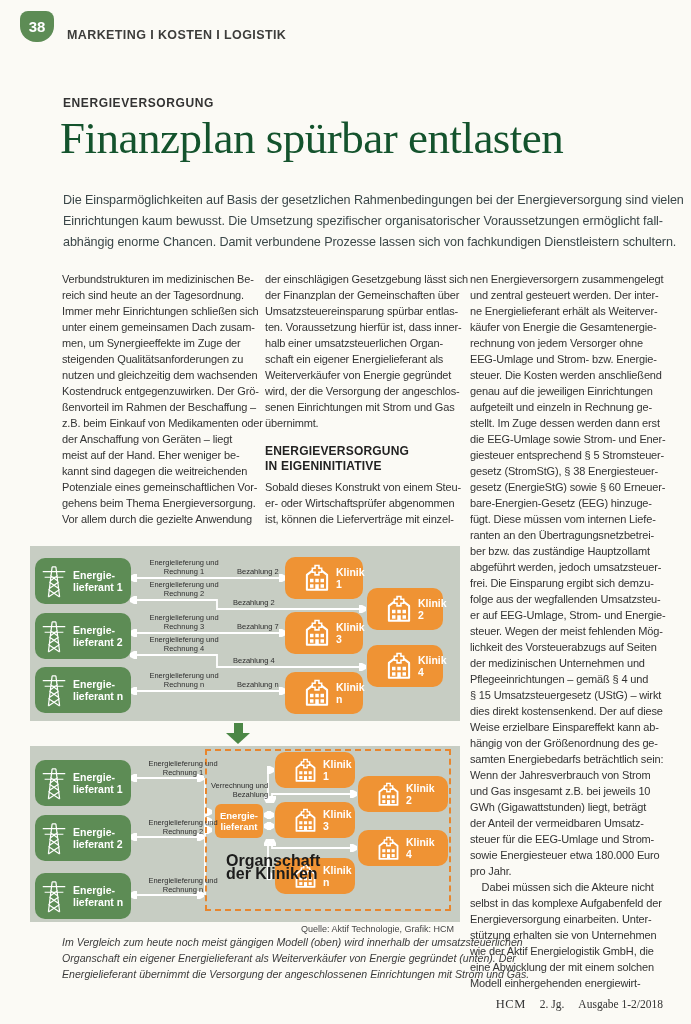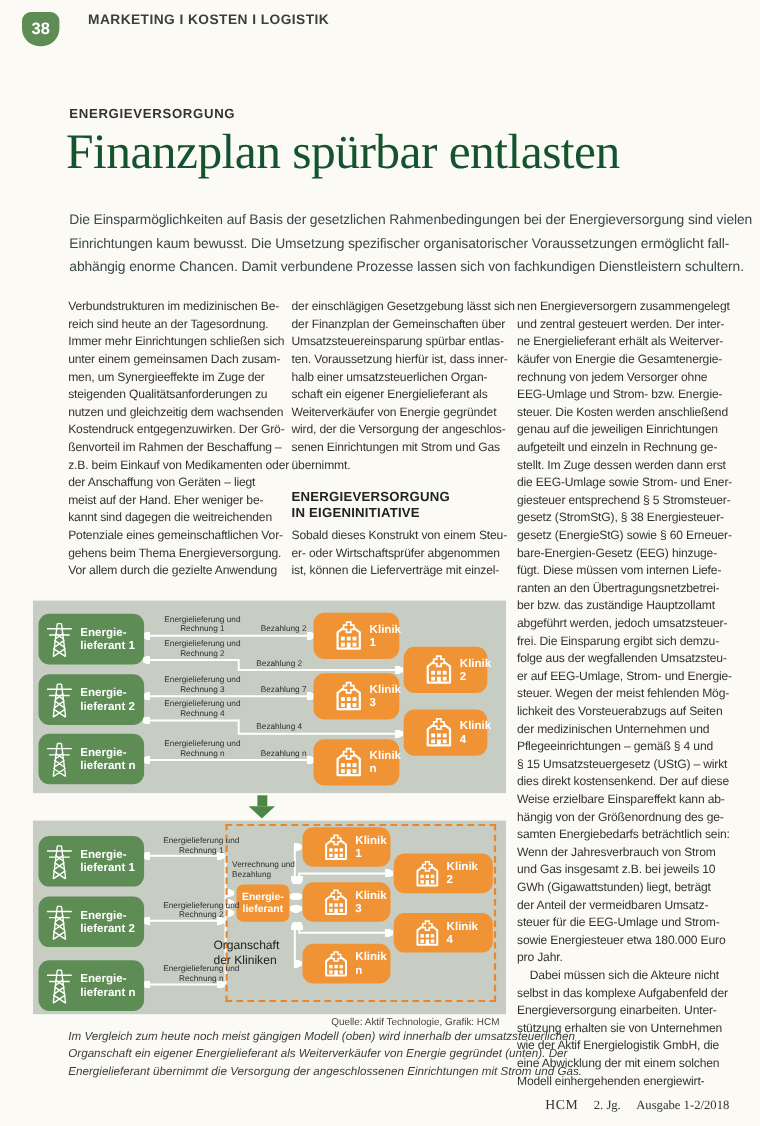--- a/index.html
+++ b/index.html
@@ -1,21 +1,21 @@
 <!DOCTYPE html>
 <html style="--green: #5d8c55; --orange: #ef9334; --panel: #c7cdc3; --dash: #e8862d; --arrow: #4c8746;"><head>
 <meta charset="utf-8">
 <style>
   html,body{margin:0;padding:0;background:#e8e8e6;}
   .page{position:relative;width:691px;height:1024px;background:#fbfaf5;
         font-family:"Liberation Sans",sans-serif;overflow:hidden;color:#333;}
   .pre{white-space:pre;}
 
   
-  .pagehead{position:absolute;left:20px;top:11px;display:flex;align-items:flex-start;gap:26px;}
+  .pagehead{position:absolute;left:20px;top:11px;display:flex;align-items:flex-end;gap:13px;}
   .badge{width:34px;height:31px;background:var(--green,#5d8c55);color:#fff;font-weight:bold;
          font-size:15px;display:flex;align-items:center;justify-content:center;
          border-radius:8px 8px 16px 16px;}
   .section{font-weight:bold;font-size:12.5px;letter-spacing:.4px;color:#3d3d3b;}
 
   
   .kicker{position:absolute;left:63px;top:96px;font-weight:bold;font-size:12px;
           letter-spacing:.6px;color:#333;}
   .title{position:absolute;left:60px;top:112px;margin:0;font-family:"Liberation Serif",serif;
          font-weight:normal;font-size:45px;color:#14532d;letter-spacing:-0.5px;}
@@ -45,22 +45,22 @@
        color:#fff;display:flex;align-items:center;gap:5px;padding:0 18px;box-sizing:border-box;
        font-weight:bold;font-size:10.5px;}
   .hosp{width:28px;height:28px;flex:none;}
   .lblS{position:absolute;font-size:7.5px;line-height:8.8px;text-align:center;color:#2e2e2e;}
   .lblP{position:absolute;font-size:7.5px;color:#2e2e2e;}
   .orgbox{position:absolute;left:175px;top:3px;width:246px;height:162px;
           border:2px dashed var(--dash,#e8862d);box-sizing:border-box;}
   .ebox{position:absolute;left:185px;top:58px;width:48px;height:34px;background:var(--orange,#ef9334);
         border-radius:6px;color:#fff;font-weight:bold;font-size:9.5px;line-height:11px;
         display:flex;align-items:center;justify-content:center;text-align:center;}
-  .settle{position:absolute;left:181px;top:36px;font-size:7.5px;line-height:8.8px;color:#2e2e2e;}
-  .orglabel{position:absolute;left:164px;top:108px;font-weight:normal;font-size:11px;
+  .settle{position:absolute;left:181px;top:36px;font-size:7.5px;line-height:8.8px;color:#2e2e2e;text-align:right;}
+  .orglabel{position:absolute;left:196px;top:108px;font-weight:bold;font-size:16px;
             line-height:13px;color:#1c1c1c;}
   .down-arrow{position:absolute;left:196px;top:177px;width:24px;height:21px;}
   .da-stem{display:block;width:9px;height:10px;background:var(--arrow,#4c8746);margin:0 auto;}
   .da-head{display:block;width:0;height:0;border-left:12px solid transparent;
            border-right:12px solid transparent;border-top:11px solid var(--arrow,#4c8746);margin:0 auto;}
   .source{position:absolute;right:6px;top:378px;font-size:9px;color:#454545;}
   .caption{position:absolute;left:62px;top:934px;font-size:10.6px;line-height:16px;
            font-style:italic;color:#3c3c3c;}
 
   

